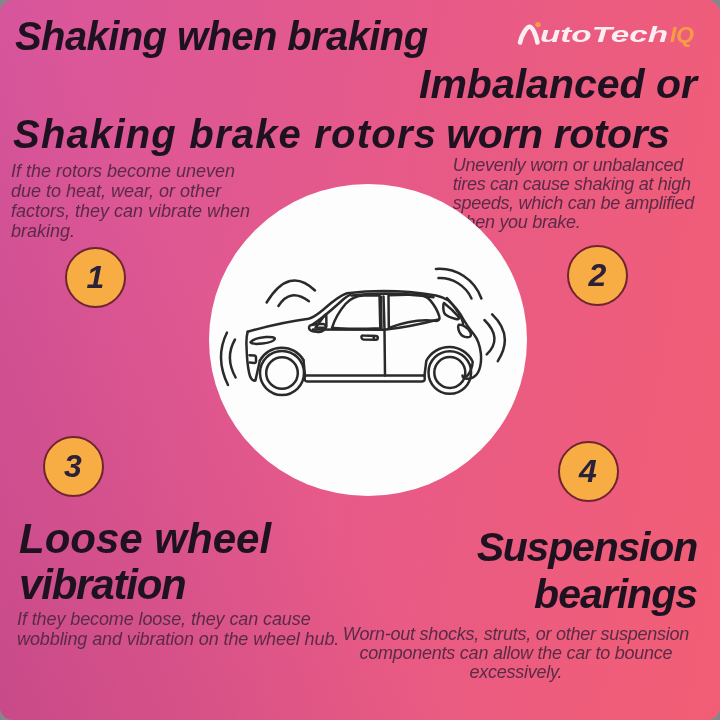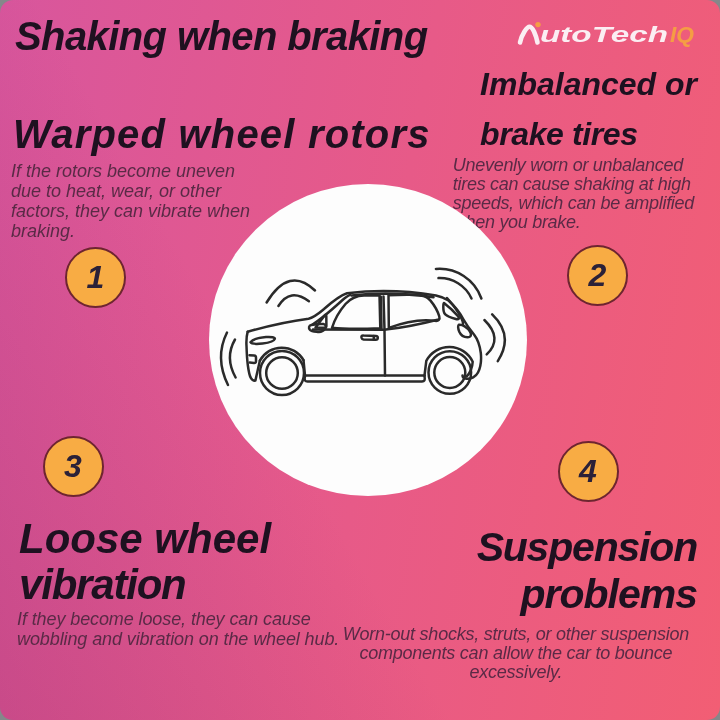--- a/index.html
+++ b/index.html
@@ -4,21 +4,21 @@
 <style>
   html,body{margin:0;padding:0;}
   body{width:720px;height:720px;background:#85878a;font-family:"Liberation Sans",sans-serif;overflow:hidden;position:relative;}
   .card{position:absolute;left:0;top:0;width:720px;height:720px;border-radius:13px;
         background:linear-gradient(240deg,rgba(150,40,100,0) 60%,rgba(150,40,100,0.28) 100%),linear-gradient(100deg,#d8569d 0%,#e75a88 52%,#f25e74 100%);overflow:hidden;font-style:italic;}
   .h1{position:absolute;left:15px;top:14px;font-size:40px;line-height:45px;font-weight:bold;color:#1e1120;letter-spacing:-0.6px;}
   .h2{position:absolute;font-weight:bold;color:#1e1120;}
   .sub{position:absolute;color:#5a2a46;font-size:18px;}
   .warped{left:13px;top:112px;font-size:40px;line-height:45px;letter-spacing:1.2px;}
   .warped-sub{left:11px;top:160.5px;line-height:20px;}
-  .imb{right:23px;top:59px;font-size:32px;line-height:50px;text-align:left;}
+  .imb{right:23px;top:59px;font-size:41px;line-height:50px;text-align:center;}
   .imb-sub{right:26px;top:155.5px;line-height:19px;letter-spacing:-0.3px;}
   .loose{left:19px;top:505px;font-size:42px;line-height:46px;margin-top:11px;}
   .loose-sub{left:17px;top:609px;line-height:20px;letter-spacing:-0.1px;}
   .susp{right:23px;top:524px;font-size:41px;line-height:47px;text-align:right;margin-left:28px;}
   .susp-sub{right:31px;top:624.5px;line-height:19px;text-align:center;letter-spacing:-0.25px;}
   .num{position:absolute;width:57px;height:57px;border-radius:50%;background:#f8ac44;border:2.5px solid #6e2530;
        color:#2b2138;font-size:32px;font-weight:bold;display:flex;align-items:center;justify-content:center;}
   .n1{left:65px;top:246.5px;}
   .n2{left:567px;top:244.5px;}
   .n3{left:42.5px;top:435.5px;}
@@ -30,24 +30,24 @@
 <div class="card">
   <div class="h1">Shaking when braking</div>
 
   <svg style="position:absolute;left:512px;top:16px" width="195" height="38" viewBox="0 0 195 38">
     <text x="28" y="26.4" font-family="Liberation Sans" font-size="22.5" font-weight="bold" fill="#fbeef3" textLength="128" lengthAdjust="spacingAndGlyphs">utoTech</text>
     <text x="158" y="26.4" font-family="Liberation Sans" font-size="22.5" font-weight="bold" fill="#f59d44" textLength="24" lengthAdjust="spacingAndGlyphs">IQ</text>
     <path d="M8 26.5 Q 9 21 12.5 15.5 Q 15.5 10.8 17.5 10.8 Q 19.5 10.8 22 15.5 Q 24.5 21 25.5 26.5" fill="none" stroke="#fbeef3" stroke-width="4.6" stroke-linecap="round"></path>
     <circle cx="26" cy="8.6" r="2.7" fill="#f59d44"></circle>
   </svg>
 
-  <div class="h2 warped">Warped wheel rotors</div>
+  <div class="h2 warped">Shaking brake rotors</div>
   <div class="sub warped-sub">If the rotors become uneven<br>due to heat, wear, or other<br>factors, they can vibrate when<br>braking.</div>
 
-  <div class="h2 imb">Imbalanced or<br><span style="letter-spacing:-0.4px">brake tires</span></div>
+  <div class="h2 imb">Imbalanced or<br><span style="letter-spacing:-0.4px">worn rotors</span></div>
   <div class="sub imb-sub">Unevenly worn or unbalanced<br>tires can cause shaking at high<br>speeds, which can be amplified<br>when you brake.</div>
 
   <div class="num n1">1</div>
   <div class="num n2">2</div>
 
   <div class="bigcircle">
     <svg width="315" height="315" viewBox="0 0 315 315" style="margin-left:1.5px;margin-top:-1px">
       <g fill="none" stroke="#2a2a2a" stroke-width="2.5" stroke-linejoin="round" stroke-linecap="round">
 
         <path d="M36.7 148.7 C 55 143.5 80 138 97.5 135.7 C 103 134.5 107 131 113 126 C 121 119 129 112.5 136 110.3 Q 180 105 225 112.5 C 230 113.5 234.5 115.5 237.5 117.5 C 243 122.5 249.5 131 252.5 136.5 C 256.5 143.5 260.5 148.5 263 151.5 C 266.5 156 269 163.5 269.8 170 C 270.5 176.5 269.5 184.5 267 189.5 C 265 193.5 260 196.2 255.5 195.7 C 253 195.4 251.5 194 251.5 192.5"></path>
@@ -111,15 +111,15 @@
       </g>
     </svg>
   </div>
 
   <div class="num n3">3</div>
   <div class="num n4">4</div>
 
   <div class="h2 loose">Loose wheel<br><span style="letter-spacing:-1.2px">vibration</span></div>
   <div class="sub loose-sub">If they become loose, they can cause<br>wobbling and vibration on the wheel hub.</div>
 
-  <div class="h2 susp"><span style="letter-spacing:-1.2px">Suspension</span><br><span style="letter-spacing:-1.0px">problems</span></div>
+  <div class="h2 susp"><span style="letter-spacing:-1.2px">Suspension</span><br><span style="letter-spacing:-1.0px">bearings</span></div>
   <div class="sub susp-sub">Worn-out shocks, struts, or other suspension<br>components can allow the car to bounce<br>excessively.</div>
 </div>
 
 </body></html>

